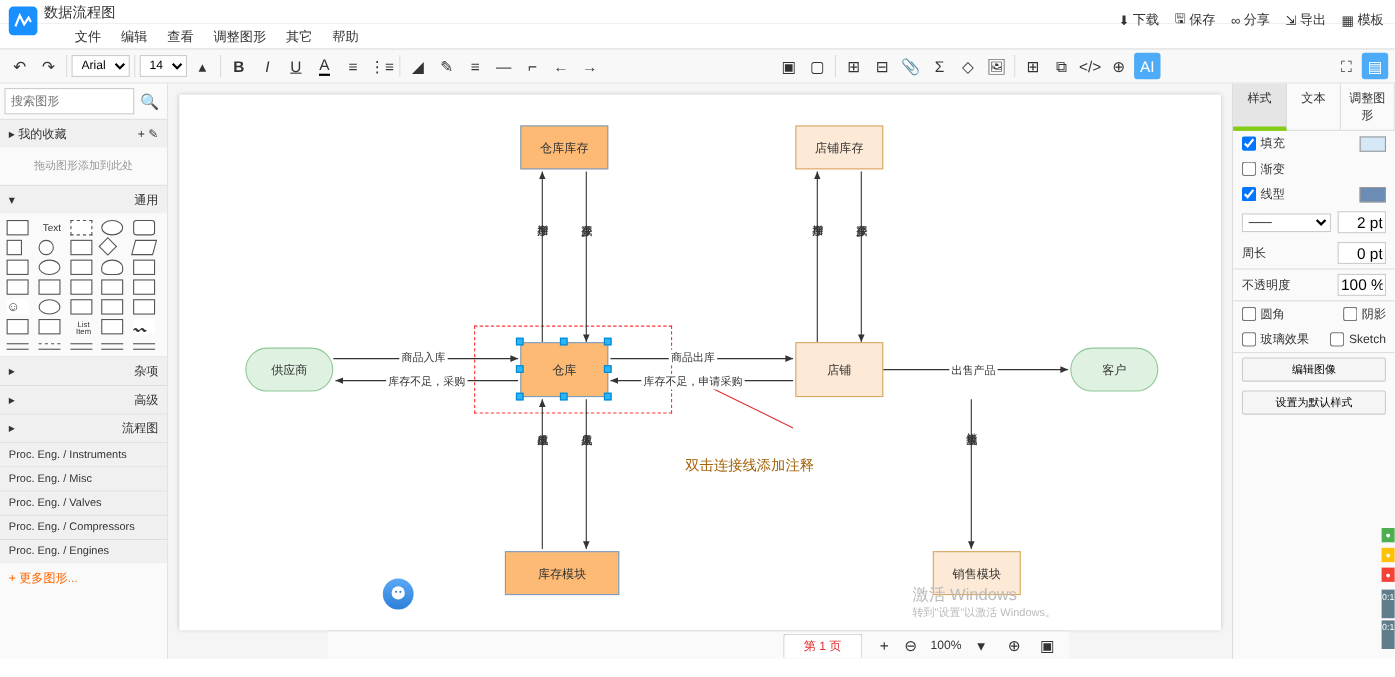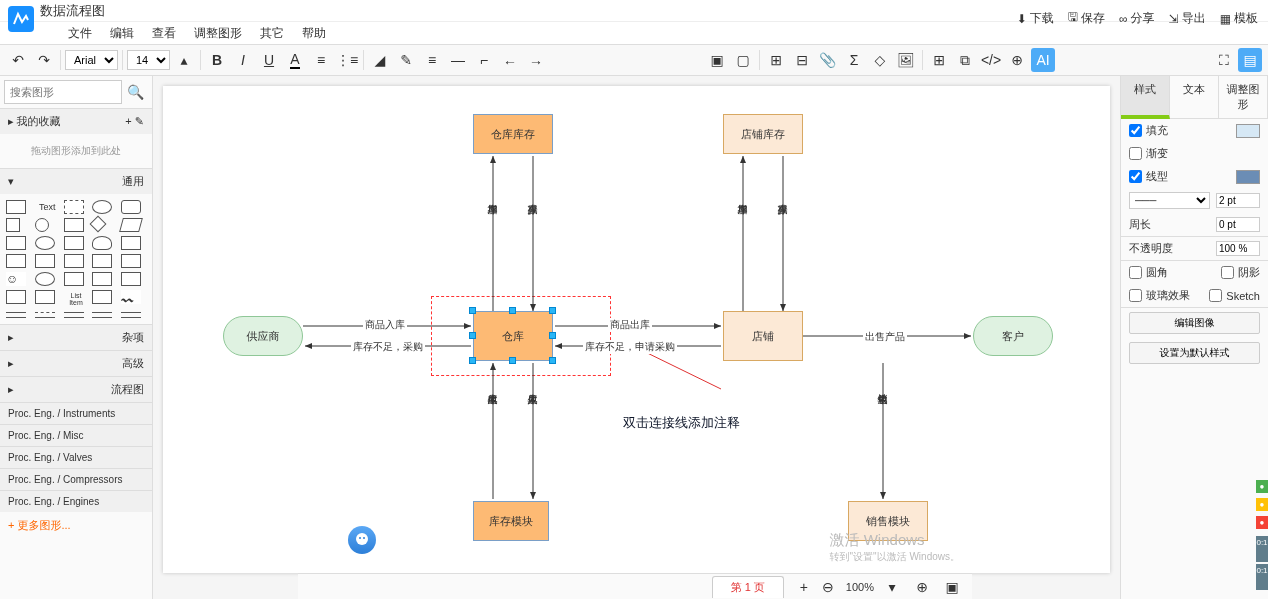--- a/index.html
+++ b/index.html
@@ -33,29 +33,29 @@
 .canvas-area{flex:1;position:relative;background:#f5f5f5;overflow:hidden}
 .canvas{position:absolute;left:10px;top:10px;right:10px;bottom:26px;background:#fff;box-shadow:0 0 4px rgba(0,0,0,0.2)}
 .node{position:absolute;border:1px solid;display:flex;align-items:center;justify-content:center;font-size:11px;text-align:center}
 .node.blue{background:#fdba74;border-color:#7a9fc7}
 .node.orange{background:#fce9d6;border-color:#d8a862}
 .node.green{background:#dff2e1;border-color:#8fc797;border-radius:20px}
 .sel-handle{position:absolute;width:7px;height:7px;background:#29b6f6;border:1px solid #0288d1}
 .sel-box{position:absolute;border:1px dashed #f33}
 .edge-label{position:absolute;font-size:10px;background:#fff;padding:0 2px;writing-mode:vertical-rl;text-orientation:upright}
 .edge-label.h{writing-mode:horizontal-tb}
-.annotation{position:absolute;color:#0f172a;font-size:13px}
+.annotation{position:absolute;color:#a16207;font-size:13px}
 .right-panel{width:148px;border-left:1px solid #ddd;background:#fafafa}
 .tabs{display:flex;border-bottom:1px solid #ddd}
 .tab{flex:1;padding:6px 4px;font-size:11px;text-align:center;cursor:pointer;border-right:1px solid #ddd}
 .tab.active{background:#e5e5e5;border-bottom:4px solid #84cc16;margin-bottom:-1px}
 .prop-row{display:flex;align-items:center;padding:4px 8px;font-size:11px;gap:6px;justify-content:space-between}
 .prop-check{display:flex;align-items:center;gap:4px}
 .color-swatch{width:24px;height:14px;border:1px solid #999;background:#d6e8f5}
-.prop-input{width:44px;border:1px solid #ccc;font-size:10px;padding:1px 2px;}
+.prop-input{width:44px;border:1px solid #ccc;font-size:14px;padding:1px 2px;text-align:right}
 .prop-sel{flex:1;border:1px solid #ccc;font-size:10px;padding:1px;background:#fff}
 .prop-btn{border:1px solid #ccc;background:#f5f5f5;padding:3px 6px;font-size:10px;cursor:pointer;border-radius:2px}
 .statusbar{position:absolute;bottom:0;left:145px;right:148px;height:26px;border-top:1px solid #ddd;background:#fafafa;display:flex;align-items:center;padding:0 8px;font-size:11px;justify-content:flex-end}
 .page-tabs{display:flex;gap:8px;align-items:center}
 .page-tab{padding:3px 18px;border:1px solid #ccc;border-bottom:none;background:#fff;border-radius:3px 3px 0 0;color:#e03131}
 .zoom{display:flex;align-items:center;gap:6px}
 .watermark{position:absolute;right:160px;bottom:35px;color:#bbb;font-size:12px;text-align:left}
 .chat-icon{position:absolute;left:195px;bottom:45px;width:28px;height:28px;border-radius:50%;background:linear-gradient(#5ba8f5,#2d7fd8);display:flex;align-items:center;justify-content:center}
 svg.arrow-line{position:absolute;pointer-events:none}
 .side-badge{position:absolute;right:0;width:12px;font-size:8px;color:#fff;text-align:center;padding:2px 0}
@@ -220,21 +220,21 @@
 
   <div class="canvas-area">
     <div class="canvas">
 
       <div class="node blue" style="left:310px;top:28px;width:80px;height:40px">仓库库存</div>
       <div class="node orange" style="left:560px;top:28px;width:80px;height:40px">店铺库存</div>
       <div class="node green" style="left:60px;top:230px;width:80px;height:40px">供应商</div>
       <div class="node blue" style="left:310px;top:225px;width:80px;height:50px">仓库</div>
       <div class="node orange" style="left:560px;top:225px;width:80px;height:50px">店铺</div>
       <div class="node green" style="left:810px;top:230px;width:80px;height:40px">客户</div>
-      <div class="node blue" style="left:310px;top:415px;width:76px;height:40px">库存模块</div>
+      <div class="node blue" style="left:296px;top:415px;width:104px;height:40px">库存模块</div>
       <div class="node orange" style="left:685px;top:415px;width:80px;height:40px">销售模块</div>
 
       <div class="sel-box" style="left:268px;top:210px;width:180px;height:80px"></div>
       <div class="sel-handle" style="left:306px;top:221px"></div>
       <div class="sel-handle" style="left:346px;top:221px"></div>
       <div class="sel-handle" style="left:386px;top:221px"></div>
       <div class="sel-handle" style="left:306px;top:246px"></div>
       <div class="sel-handle" style="left:386px;top:246px"></div>
       <div class="sel-handle" style="left:306px;top:271px"></div>
       <div class="sel-handle" style="left:346px;top:271px"></div>

